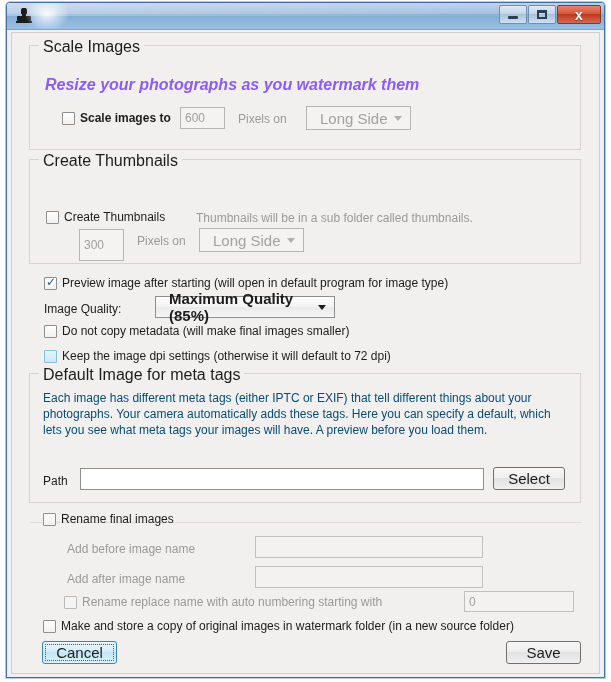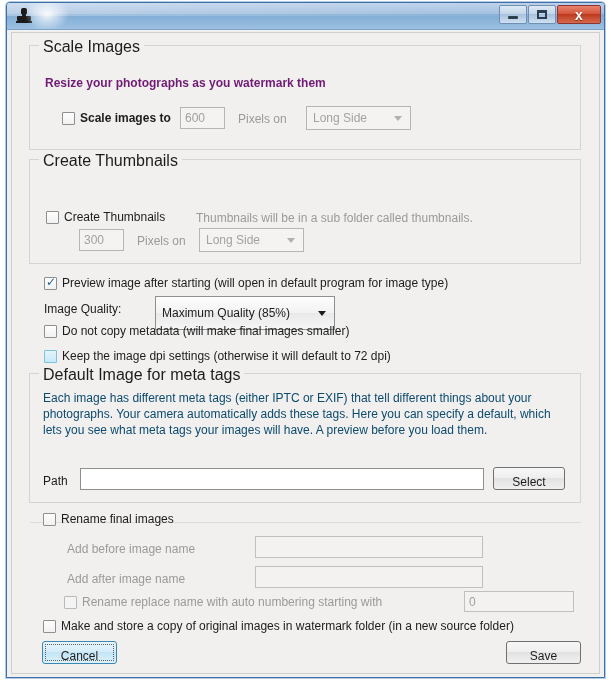--- a/index.html
+++ b/index.html
@@ -163,23 +163,24 @@
     left: 9px;
     padding: 0 4px;
     background: #f1f0ef;
     font-size: 16px;
     color: #1c1c1c;
     white-space: nowrap;
   }
 
   .hdr-italic {
     position: absolute;
+    font-style: italic;
     font-weight: bold;
-    font-size: 12px;
-    color: #701a75;
+    font-size: 16px;
+    color: #8b5cf6;
     white-space: nowrap;
   }
 
   
   .cb-row {
     position: absolute;
     display: flex;
     align-items: center;
     white-space: nowrap;
   }
@@ -240,25 +241,25 @@
     border: 1px solid #c2c0be;
     background: #f3f2f1;
     color: #a0a0a0;
   }
 
   .combobox {
     position: absolute;
     box-sizing: border-box;
     border: 1px solid #8e8f8f;
     background: linear-gradient(to bottom, #fdfdfd 0%, #f2f2f2 50%, #e9e9e9 51%, #f6f6f6 100%);
-    font-size: 12px;
+    font-size: 15px;
     color: #1c1c1c;
     display: flex;
     align-items: center;
-    padding-left: 6px;
+    padding-left: 13px;
   }
   .combobox.disabled {
     border: 1px solid #b5b5b5;
     background: #f4f3f2;
     color: #a2a2a2;
   }
   .combo-arrow {
     position: absolute;
     right: 8px;
     top: 50%;
@@ -288,24 +289,24 @@
     color: #0c4a6e;
     line-height: 16px;
   }
 
   .button {
     position: absolute;
     box-sizing: border-box;
     border: 1px solid #707070;
     border-radius: 3px;
     background: linear-gradient(to bottom, #f7f7f7 0%, #eeeeee 48%, #e2e2e2 50%, #f0f0f0 100%);
-    font-size: 12px;
-    color: #1c1c1c;
-    display: flex;
-    align-items: flex-end;
+    font-size: 15px;
+    color: #1c1c1c;
+    display: flex;
+    align-items: center;
     justify-content: center;
   }
   .button.focused {
     border: 1px solid #3b87b5;
     background: linear-gradient(to bottom, #e9f6fc 0%, #d2ecf8 48%, #c3e5f6 50%, #ddf1fb 100%);
   }
   .button.focused .focus-ring {
     position: absolute;
     left: 2px; top: 2px; right: 2px; bottom: 2px;
     border: 1px dotted #5c5c5c;
@@ -369,39 +370,39 @@
       <div class="group-title">Create Thumbnails</div>
     </div>
 
     <div class="cb-row" style="left:34px; top:177px;">
       <span class="checkbox"></span>
       <span class="cb-label">Create Thumbnails</span>
     </div>
 
     <div class="plain-label dim" style="left:184px; top:178px;">Thumbnails will be in a sub folder called thumbnails.</div>
 
-    <div class="textbox disabled" style="left:67px; top:196px; width:45px; height:22px;">300</div>
+    <div class="textbox disabled" style="left:67px; top:196px; width:45px; height:32px;">300</div>
 
     <div class="plain-label dim" style="left:125px; top:201px;">Pixels on</div>
 
     <div class="combobox disabled" style="left:187px; top:195px; width:105px; height:24px;">
       <span>Long Side</span>
       <span class="combo-arrow"></span>
     </div>
 
     <div class="cb-row" style="left:32px; top:243px;">
       <span class="checkbox">
         <span class="tick">✓</span>
       </span>
       <span class="cb-label">Preview image after starting (will open in default program for image type)</span>
     </div>
 
     <div class="plain-label" style="left:32px; top:269px;">Image Quality:</div>
 
-    <div class="combobox" style="left:143px; top:263px; width:180px; height:34px;">
+    <div class="combobox" style="left:143px; top:263px; width:180px; height:22px;font-weight:bold;">
       <span>Maximum Quality (85%)</span>
       <span class="combo-arrow"></span>
     </div>
 
     <div class="cb-row" style="left:32px; top:291px;">
       <span class="checkbox"></span>
       <span class="cb-label">Do not copy metadata (will make final images smaller)</span>
     </div>
 
     <div class="cb-row" style="left:32px; top:316px;">

